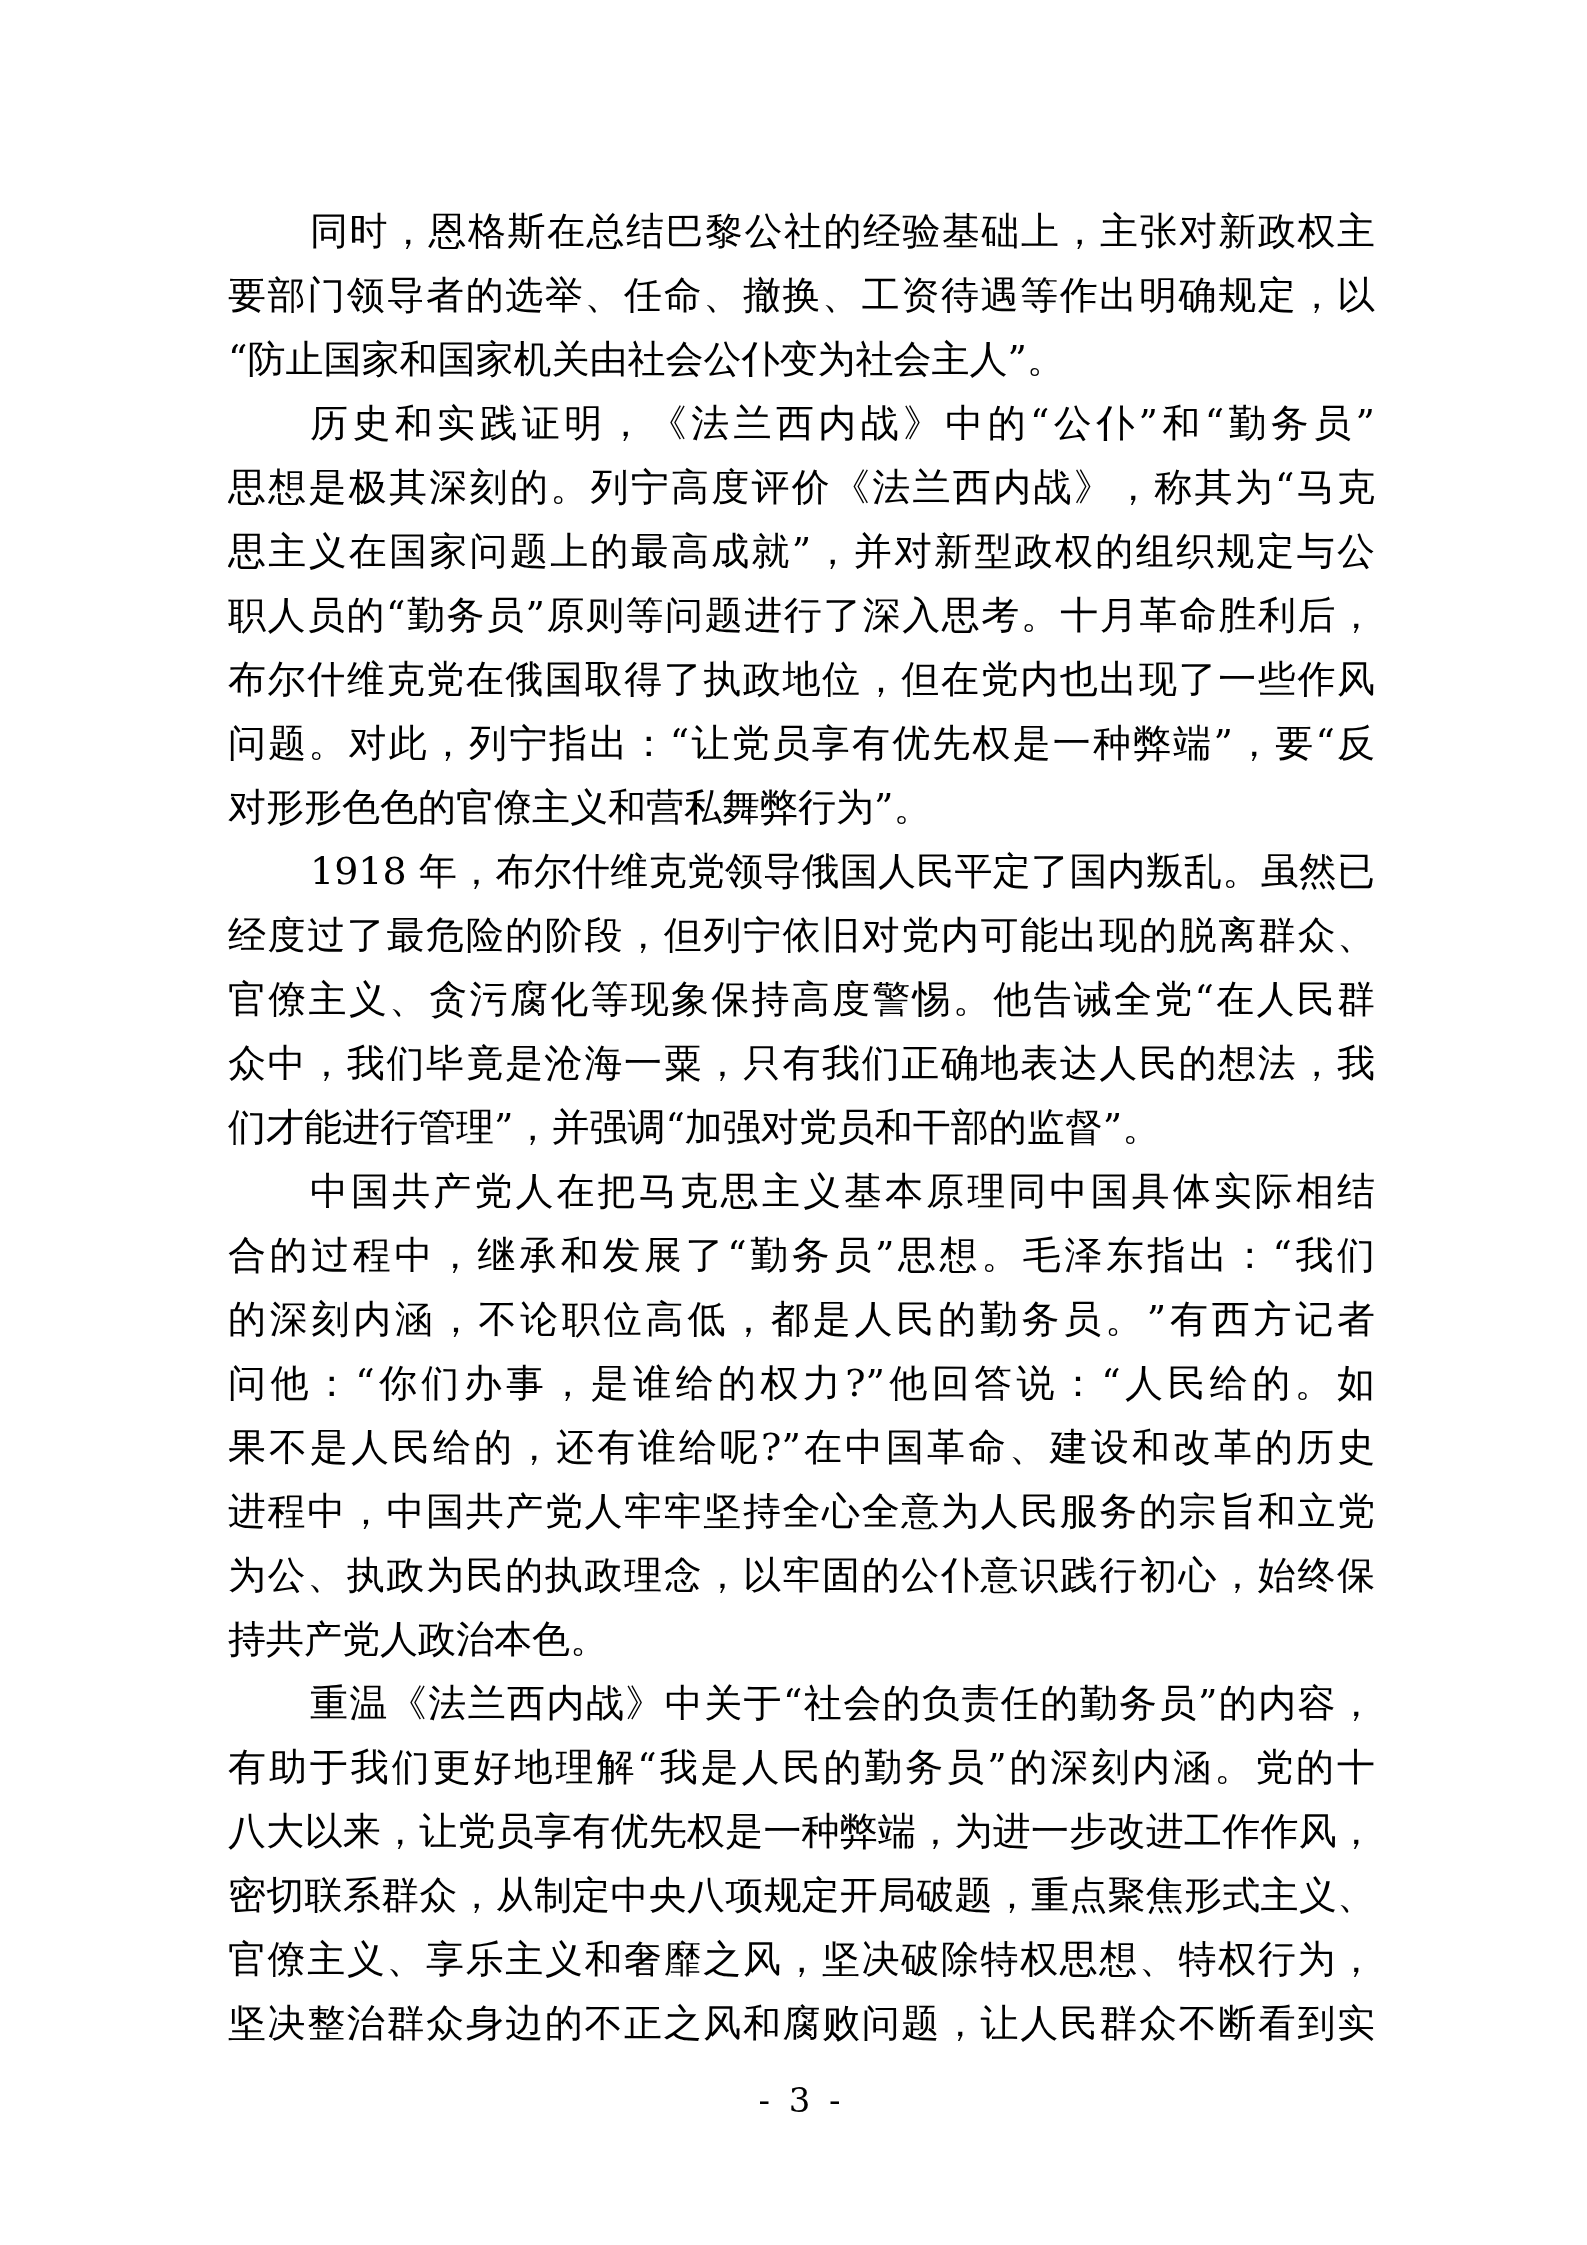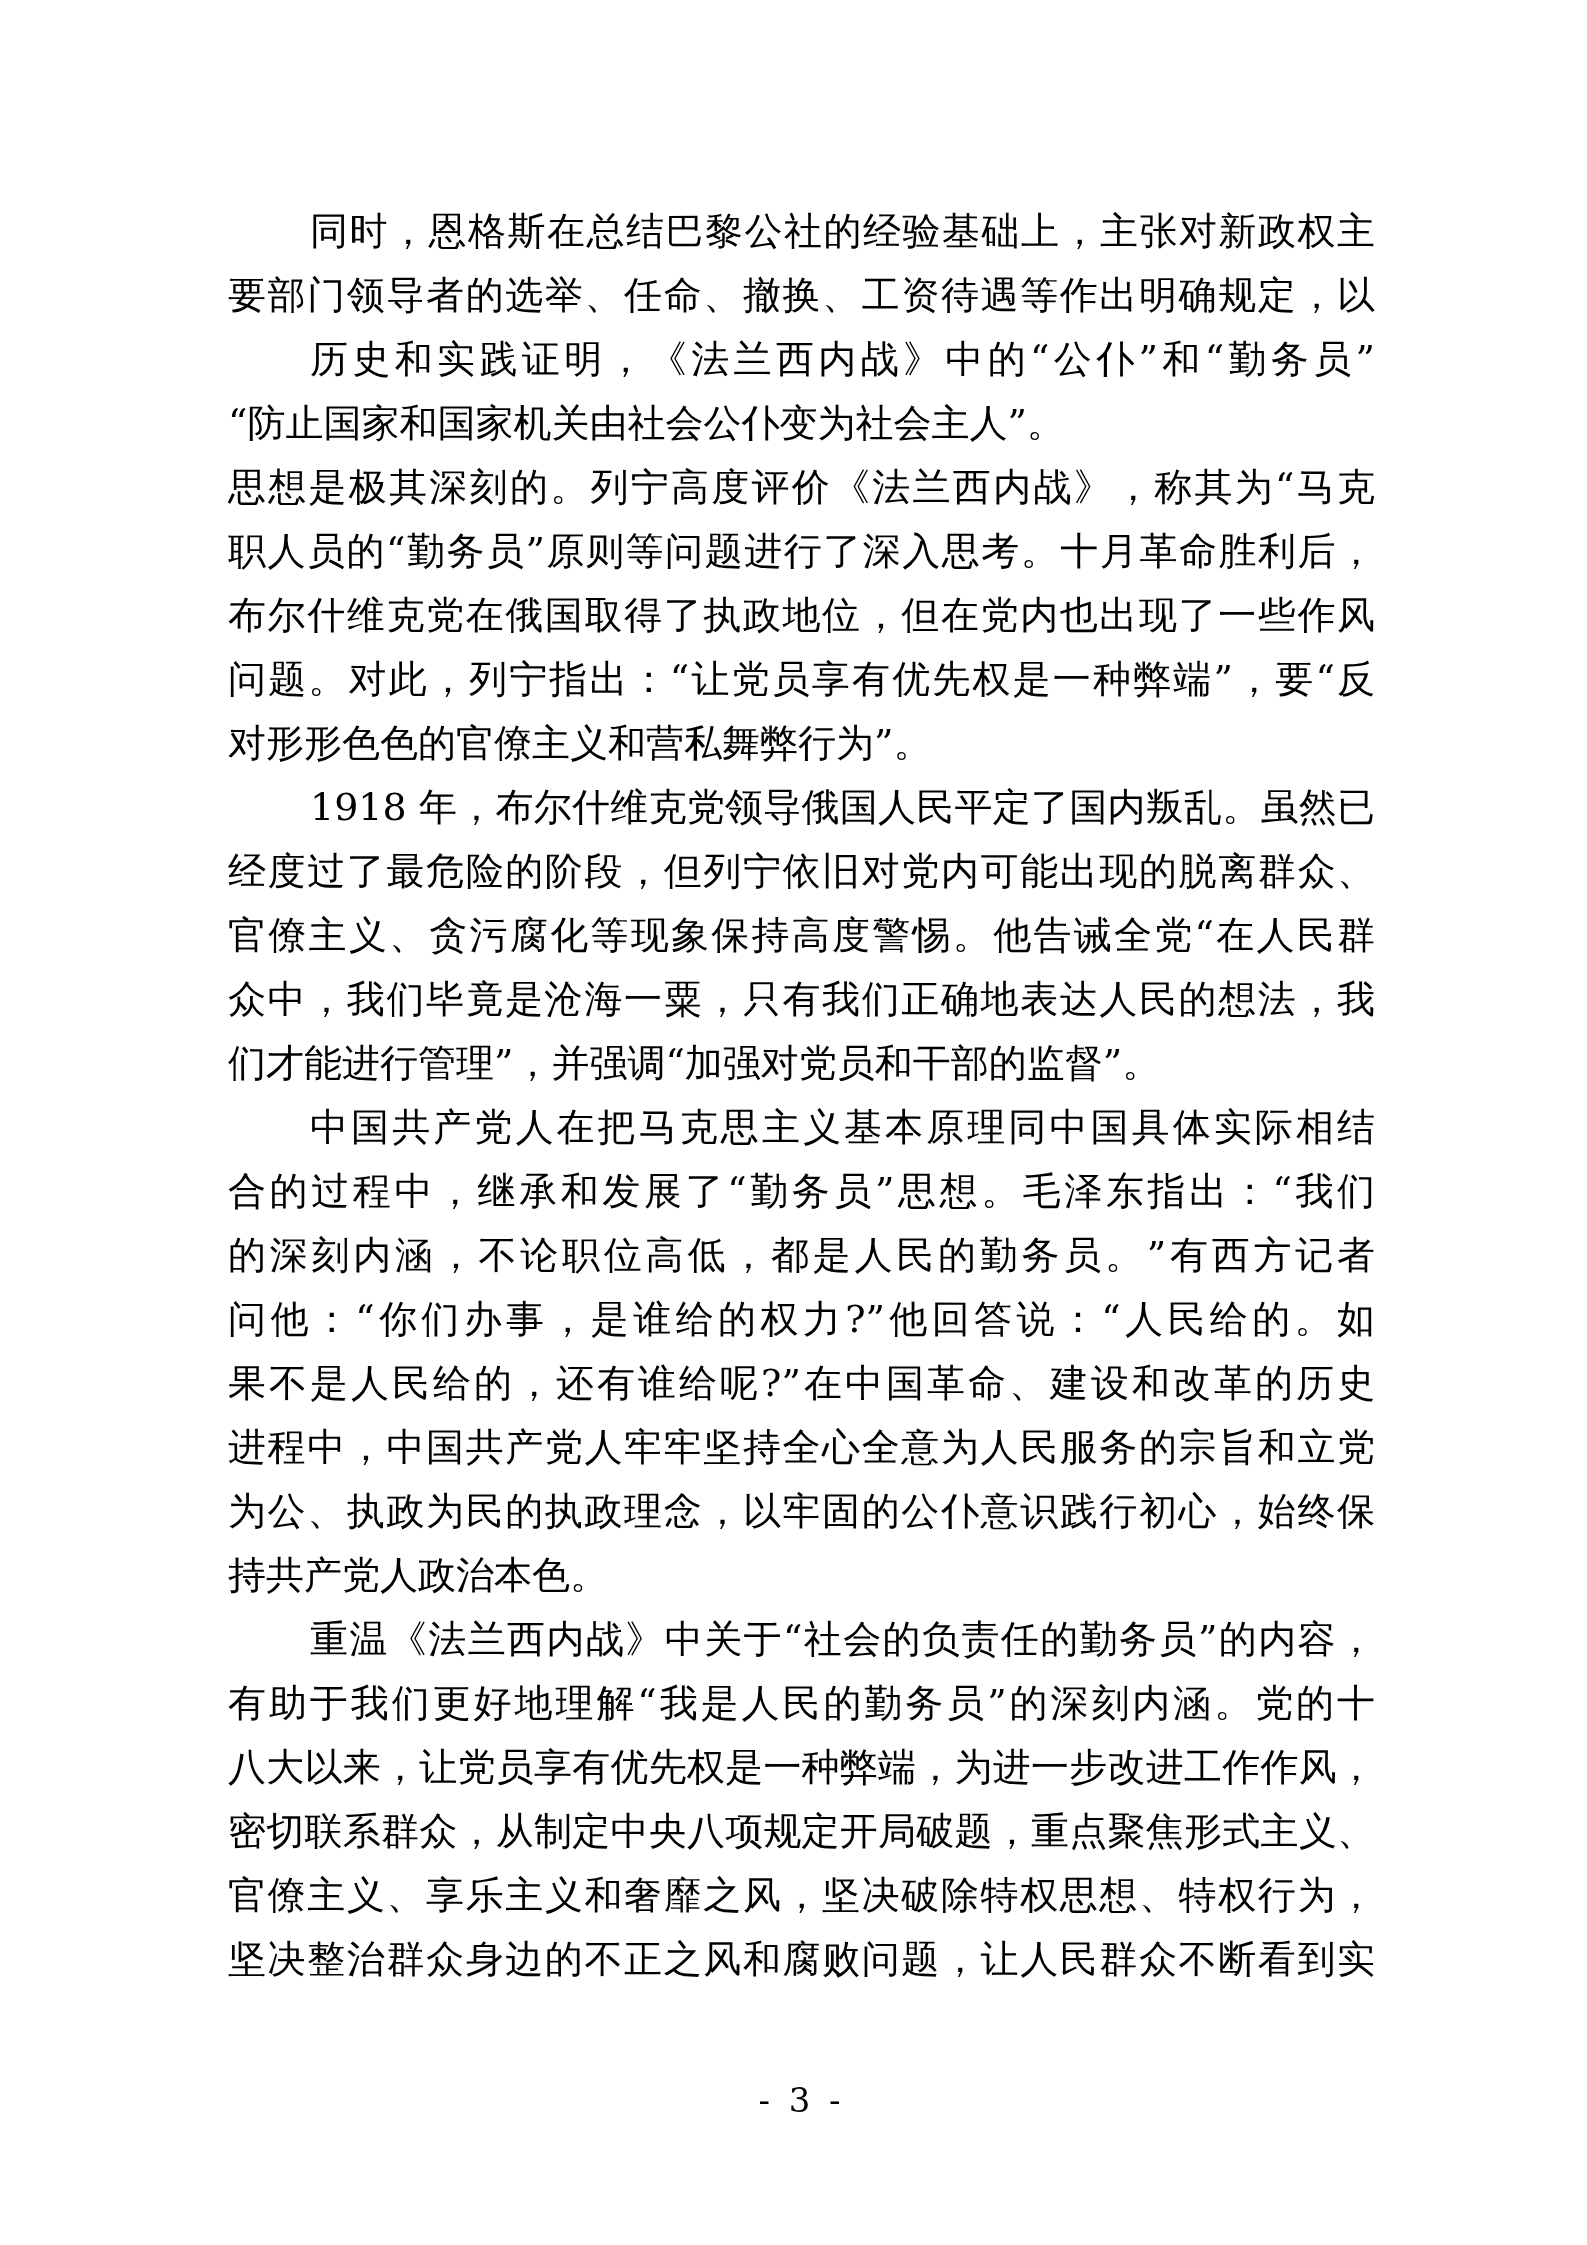--- a/index.html
+++ b/index.html
@@ -52,23 +52,24 @@
     letter-spacing: 4px;
   }
 </style>
 </head>
 <body>
 
 <div class="page">
   <div class="text-block">
     <div class="line indent">同时，恩格斯在总结巴黎公社的经验基础上，主张对新政权主</div>
     <div class="line">要部门领导者的选举、任命、撤换、工资待遇等作出明确规定，以</div>
+    <div class="line para-end">“防止国家和国家机关由社会公仆变为社会主人”。</div>
     <div class="line indent">历史和实践证明，《法兰西内战》中的“公仆”和“勤务员”</div>
-    <div class="line para-end">“防止国家和国家机关由社会公仆变为社会主人”。</div>
     <div class="line">思想是极其深刻的。列宁高度评价《法兰西内战》，称其为“马克</div>
+    <div class="line">思主义在国家问题上的最高成就”，并对新型政权的组织规定与公</div>
     <div class="line">职人员的“勤务员”原则等问题进行了深入思考。十月革命胜利后，</div>
     <div class="line">布尔什维克党在俄国取得了执政地位，但在党内也出现了一些作风</div>
     <div class="line">问题。对此，列宁指出：“让党员享有优先权是一种弊端”，要“反</div>
     <div class="line para-end">对形形色色的官僚主义和营私舞弊行为”。</div>
     <div class="line indent">1918 年，布尔什维克党领导俄国人民平定了国内叛乱。虽然已</div>
     <div class="line">经度过了最危险的阶段，但列宁依旧对党内可能出现的脱离群众、</div>
     <div class="line">官僚主义、贪污腐化等现象保持高度警惕。他告诫全党“在人民群</div>
     <div class="line">众中，我们毕竟是沧海一粟，只有我们正确地表达人民的想法，我</div>
     <div class="line para-end">们才能进行管理”，并强调“加强对党员和干部的监督”。</div>
     <div class="line indent">中国共产党人在把马克思主义基本原理同中国具体实际相结</div>

